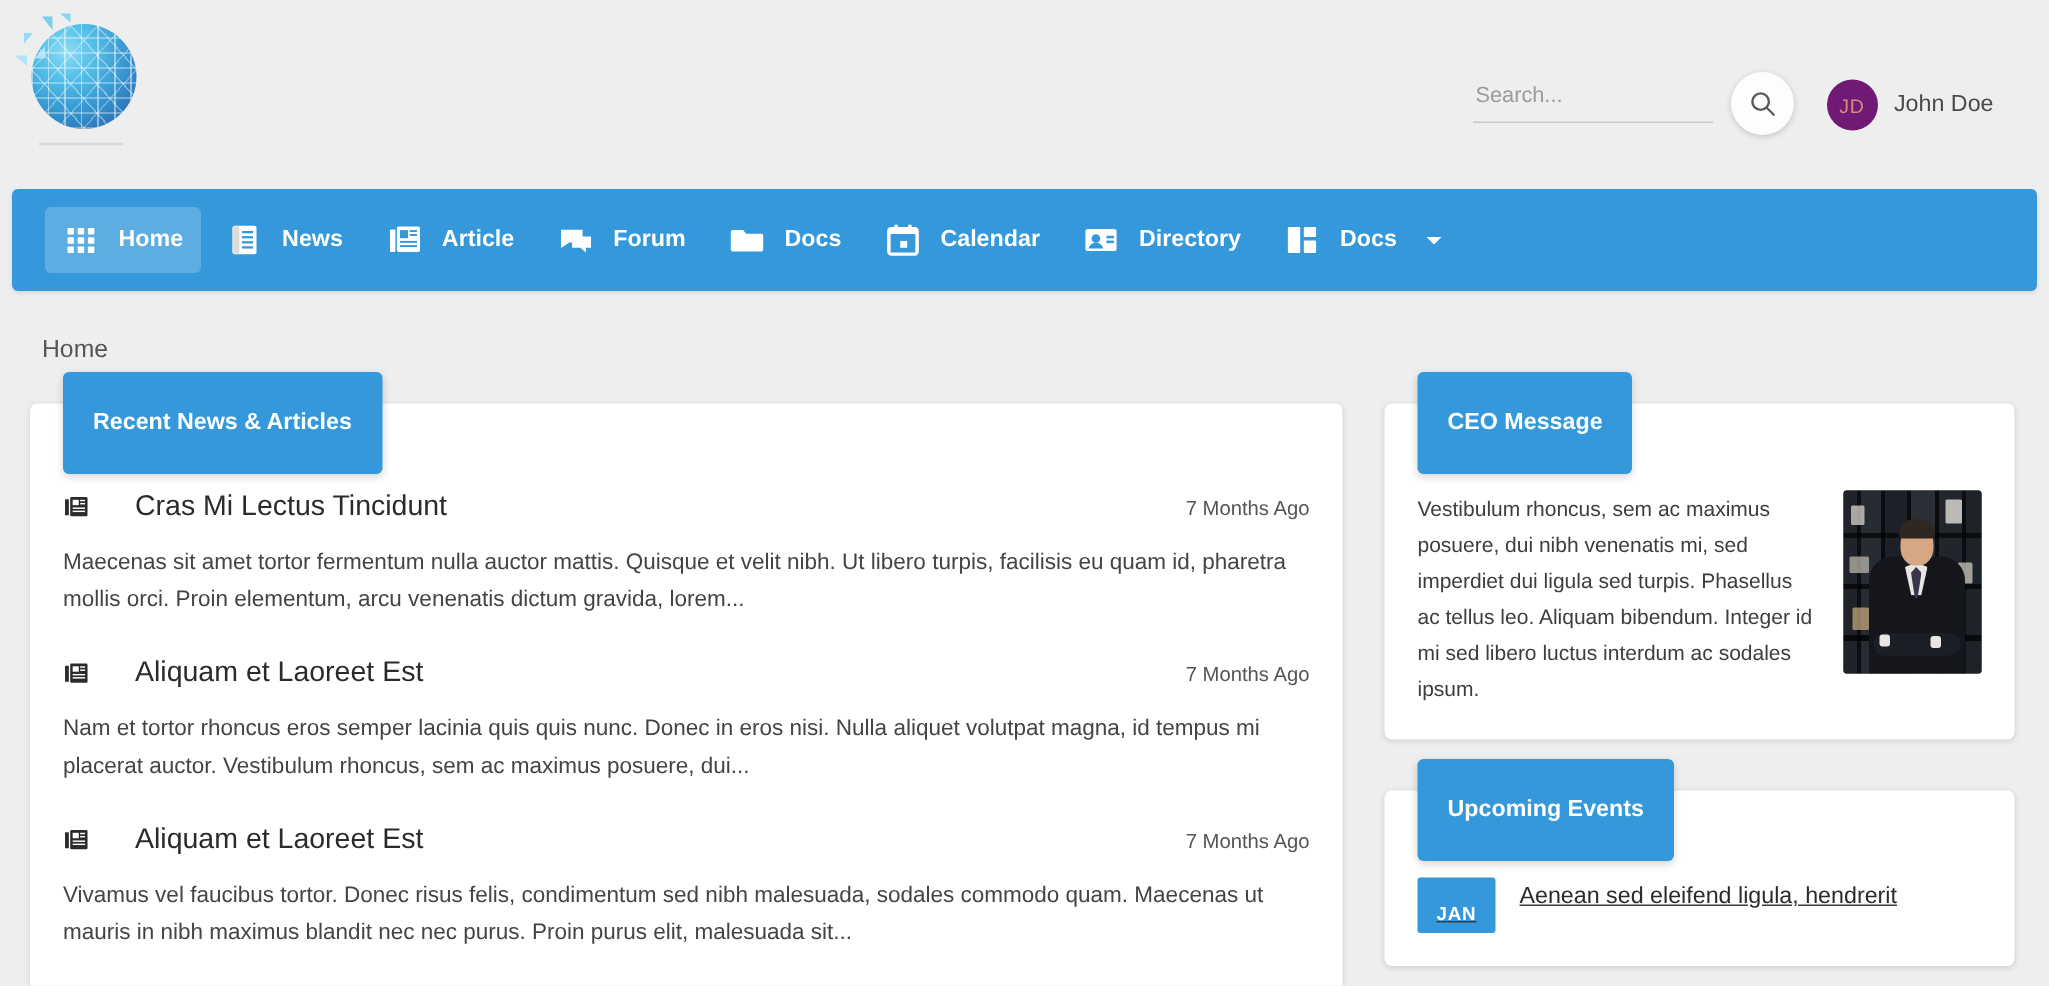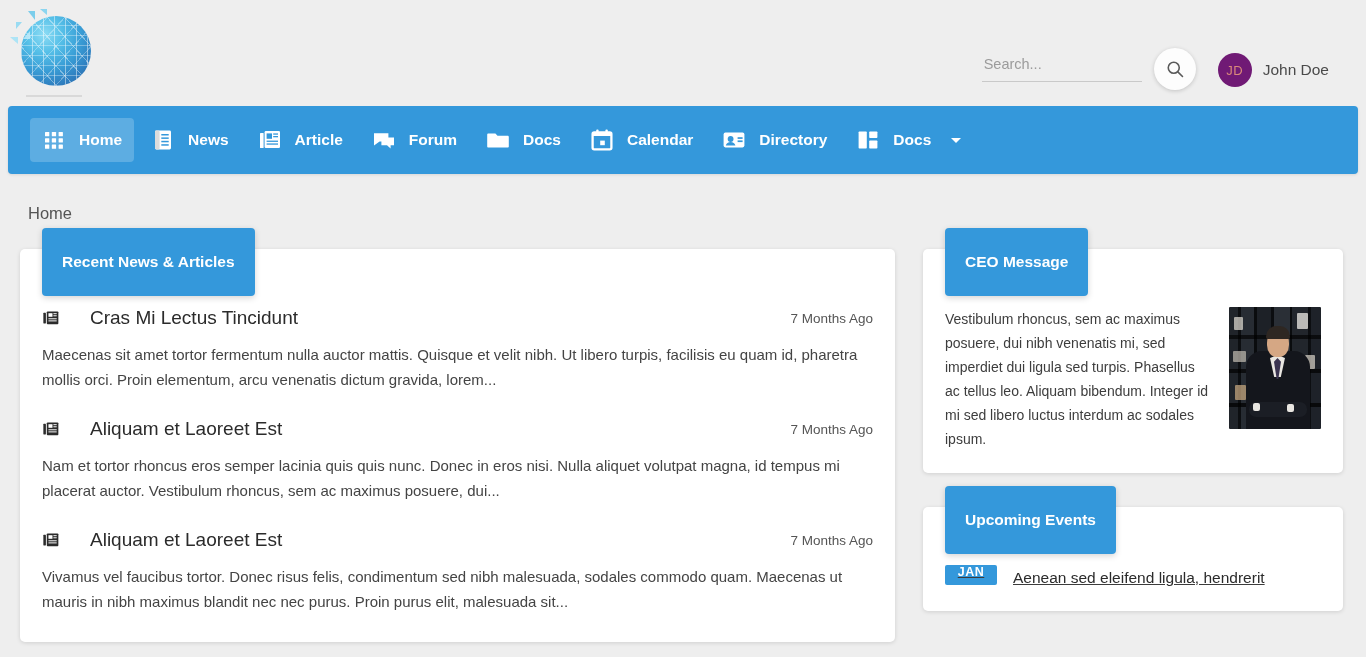--- a/index.html
+++ b/index.html
@@ -9,21 +9,21 @@
     height: 657px;
     overflow: hidden;
     background: #eeeeee;
     font-family: "Liberation Sans", sans-serif;
     color: #3c3c3c;
   }
 
   
   .topbar {
     position: relative;
-    height: 106px;
+    height: 126px;
     background: #eeeeee;
     display: flex;
     align-items: flex-start;
     justify-content: space-between;
   }
 
   .logo-wrap {
     margin-left: 10px;
     margin-top: 9px;
     width: 92px;
@@ -318,21 +318,21 @@
   
   .events-card { margin-top: 34px; padding: 58px 22px 22px 22px; text-decoration: underline; }
   .event-row { display: flex; align-items: flex-start; gap: 16px; }
   .event-date-chip {
     width: 52px;
     flex: 0 0 52px;
     background: #3498db;
     color: #fff;
     text-align: center;
     border-radius: 2px;
-    padding: 0 0 6px 0;
+    padding: 17px 0 6px 0;
   }
   .event-month { font-size: 12.5px; font-weight: bold; letter-spacing: .5px; }
   .event-title {
     font-size: 15.5px;
     color: #2b2b2b;
     line-height: 22px;
     padding-top: 2px;
     cursor: pointer;
   }
 </style>

